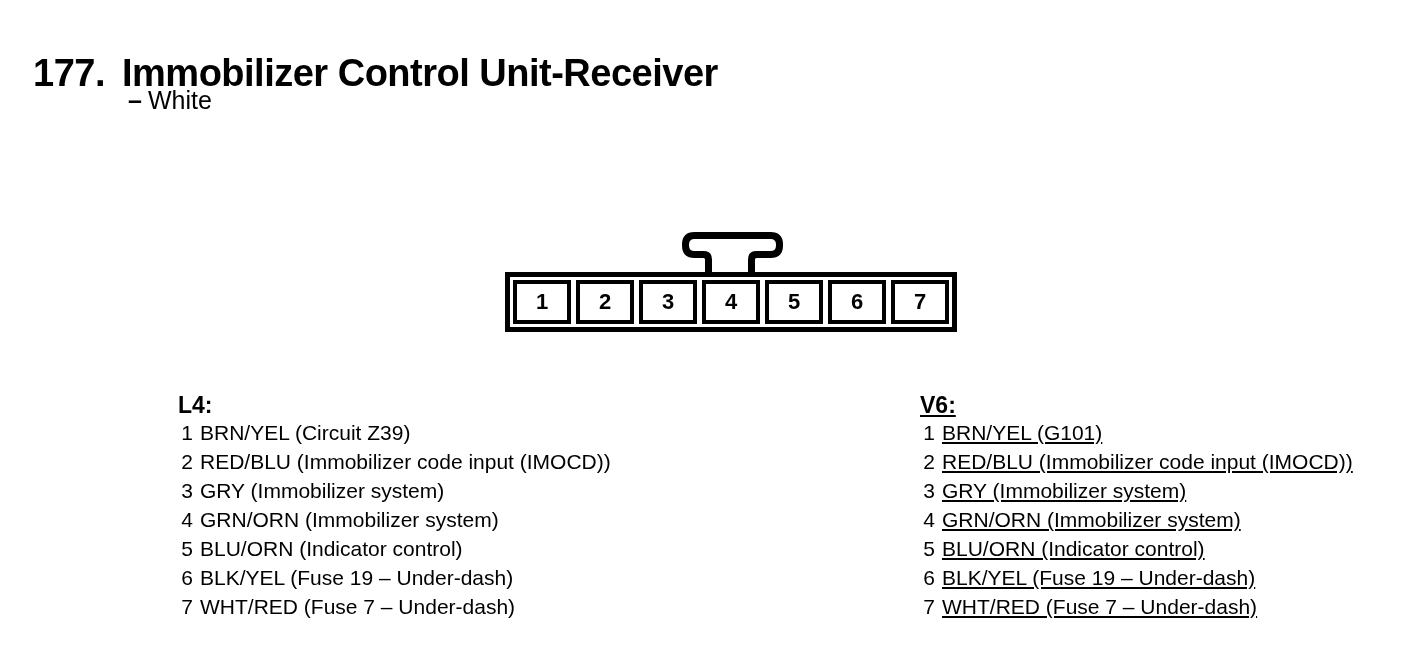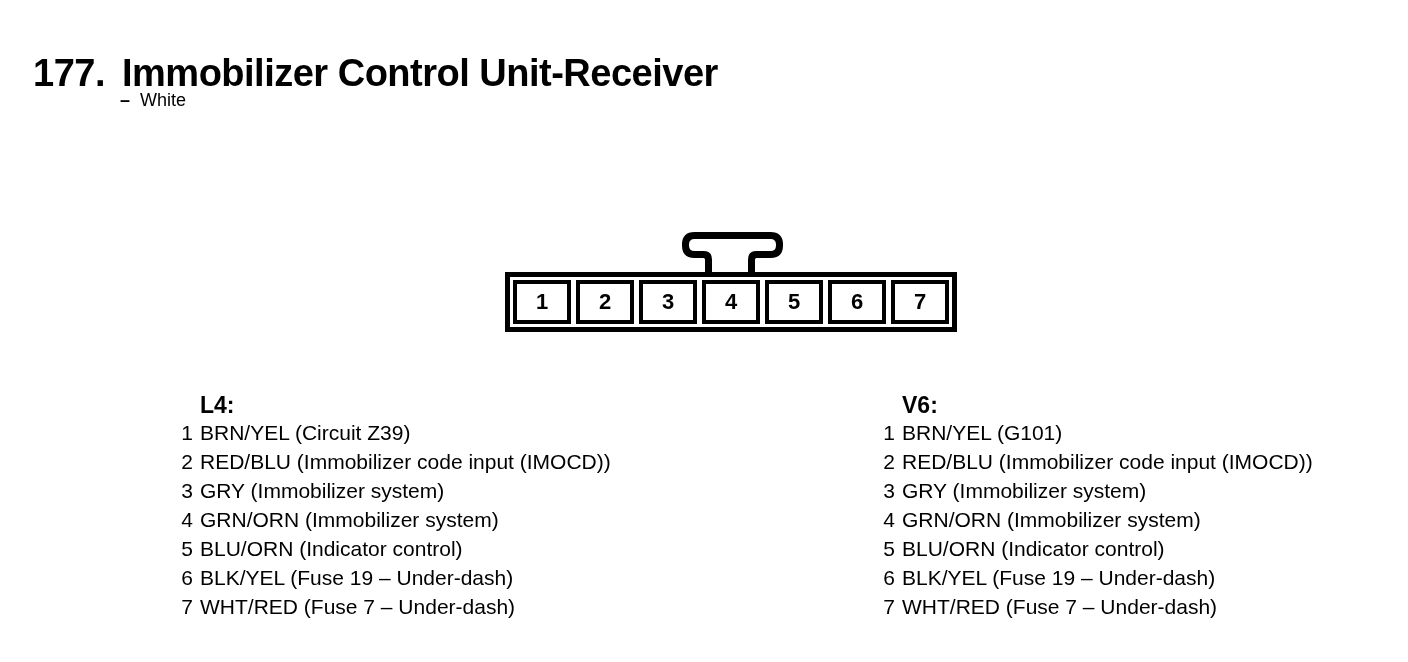--- a/index.html
+++ b/index.html
@@ -18,22 +18,22 @@
     left: 33px; top: 52px;
     font-size: 38px; font-weight: bold;
     letter-spacing: -0.5px;
     white-space: nowrap;
     display: flex;
   }
   .title-num { width: 89px; }
 
   
   .notes {
-    left: 120px; top: 86px;
-    font-size: 18px;
+    left: 128px; top: 86px;
+    font-size: 25px;
     line-height: 28.5px;
     white-space: nowrap;
   }
   .note-line { display: block; }
   .note-dash { font-weight: bold; display: inline-block; width: 20px; }
 
   
   .connector-tab-svg { left: 678px; top: 228px; }
   .connector-body {
     left: 505px; top: 272px;
@@ -47,24 +47,24 @@
     width: 58px; height: 44px;
     border: 4px solid #000;
     background: #ffffff;
     font-size: 22px; font-weight: bold;
     display: flex; align-items: center; justify-content: center;
   }
 
   
   .pin-column { font-size: 21px; white-space: nowrap; }
   .col-l4 { left: 178px; top: 392px; }
-  .col-v6 { left: 880px; top: 392px; }
+  .col-v6 { left: 920px; top: 392px; text-decoration: underline; }
   .col-heading {
     font-size: 23px; font-weight: bold;
-    margin-left: 22px; height: 26px;
+    height: 26px;
   }
   .pin-rows { }
   .pin-row { line-height: 29px; display: block; }
   .pin-row .pin-no { display: inline-block; width: 15px; margin-right: 7px; text-align: right; }
 </style>
 </head>
 <body>
 
 <div class="abs title-row">
   <span class="title-num">177.</span>

